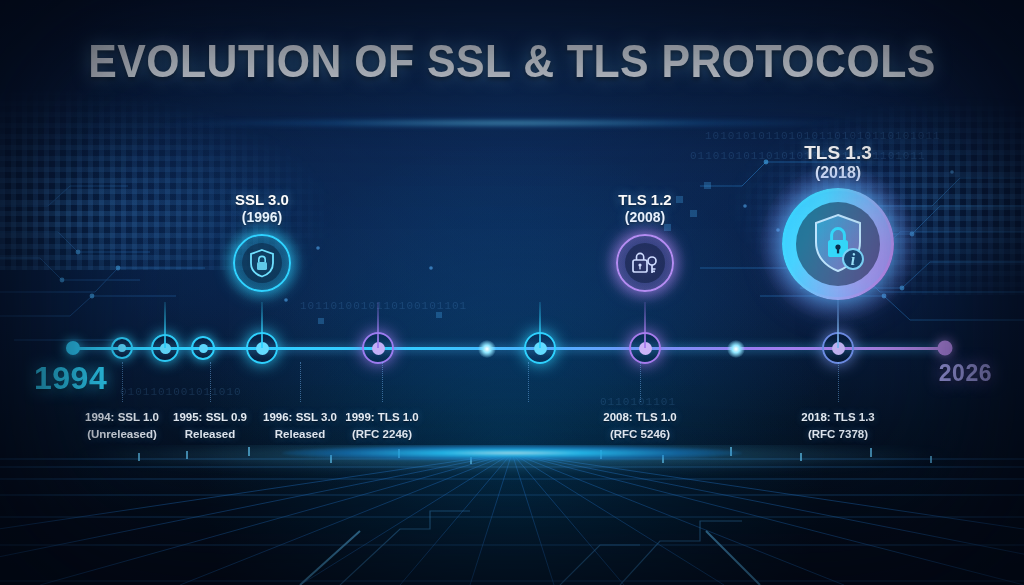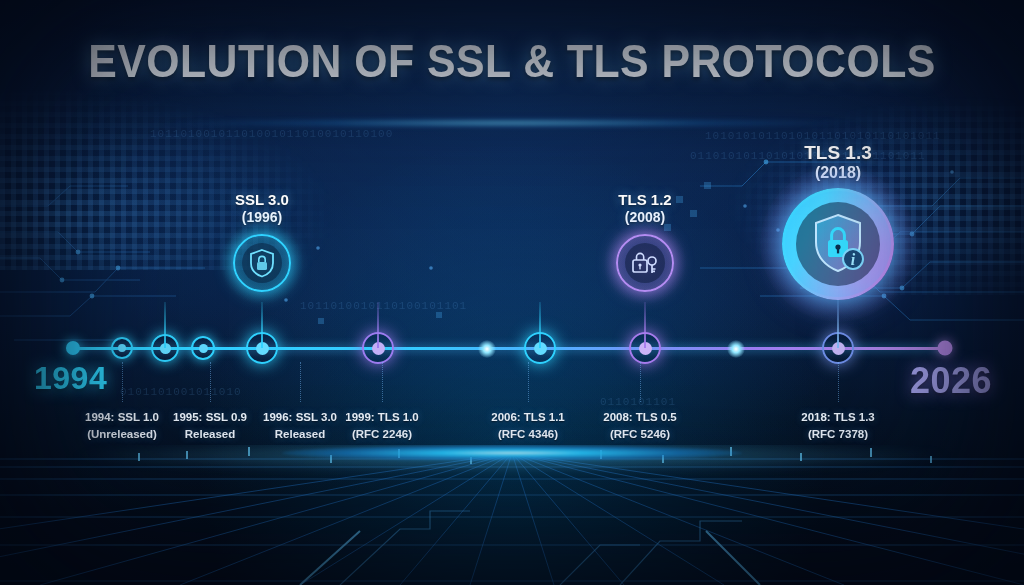--- a/index.html
+++ b/index.html
@@ -101,21 +101,21 @@
     font-size:11.5px;font-weight:bold;color:#eef6ff;line-height:1.45;white-space:nowrap;
     text-shadow:0 0 7px rgba(90,170,255,.45),0 1px 2px rgba(0,0,0,.8);
   }
   .tick{position:absolute;width:1px;border-left:1px dotted rgba(120,190,255,.45);}
   
   .yearL{
     position:absolute;left:34px;top:360px;font-size:32px;font-weight:bold;color:#2fd8ff;
     letter-spacing:.5px;text-shadow:0 0 16px rgba(45,200,255,.8),0 2px 4px rgba(0,0,0,.6);
   }
   .yearR{
-    position:absolute;right:32px;top:360px;font-size:36px;font-weight:bold;color:#a9a6f2;
+    position:absolute;right:32px;top:360px;font-size:23px;font-weight:bold;color:#a9a6f2;
     letter-spacing:.5px;text-shadow:0 0 16px rgba(150,130,245,.75),0 2px 4px rgba(0,0,0,.6);text-align:center;
   }
 </style>
 </head>
 <body>
 
 <div id="stage">
 
   <div class="layer">
     <svg width="1024" height="585" viewBox="0 0 1024 585" aria-hidden="true">
@@ -162,21 +162,20 @@
         <circle cx="318" cy="248" r="1.8"></circle>
           <circle cx="286" cy="300" r="1.8"></circle>
         <circle cx="431" cy="268" r="1.8"></circle>
           <circle cx="952" cy="172" r="1.8"></circle>
       </g>
     </svg>
   </div>
   <div class="dotgridL"></div>
   <div class="dotgridR"></div>
 
-  <div class="binrow" style="left:150px;top:128px">10110100101101001011010010110100</div>
   <div class="binrow" style="left:705px;top:130px">1010101011010101101010110101011</div>
   <div class="binrow" style="left:690px;top:150px">0110101011010101011010101101011</div>
   <div class="binrow" style="left:120px;top:386px">0101101001011010</div>
   <div class="binrow" style="left:300px;top:300px">1011010010110100101101</div>
   <div class="binrow" style="left:600px;top:396px">0110101101</div>
 
   <div class="floorwrap">
     <svg width="1024" height="140" viewBox="0 0 1024 140" aria-hidden="true">
       <g stroke="#1f6fc0" stroke-width="1" fill="none" opacity=".55">
         <line x1="512" y1="8" x2="-380" y2="140"></line>
@@ -357,26 +356,22 @@
     <div>Released</div>
   </div>
   <div class="cap" style="left:300px;top:409px">
     <div>1996: SSL 3.0</div>
     <div>Released</div>
   </div>
   <div class="cap" style="left:382px;top:409px">
     <div>1999: TLS 1.0</div>
     <div>(RFC 2246)</div>
   </div>
-  <div class="cap" style="left:528px;top:409px">
-    <div>2006: TLS 1.1</div>
-    <div>(RFC 4346)</div>
-  </div>
   <div class="cap" style="left:640px;top:409px">
-    <div>2008: TLS 0.5</div>
+    <div>2008: TLS 1.0</div>
     <div>(RFC 5246)</div>
   </div>
   <div class="cap" style="left:838px;top:409px">
     <div>2018: TLS 1.3</div>
     <div>(RFC 7378)</div>
   </div>
 
   <div class="layer vignette"></div>
 </div>
 

